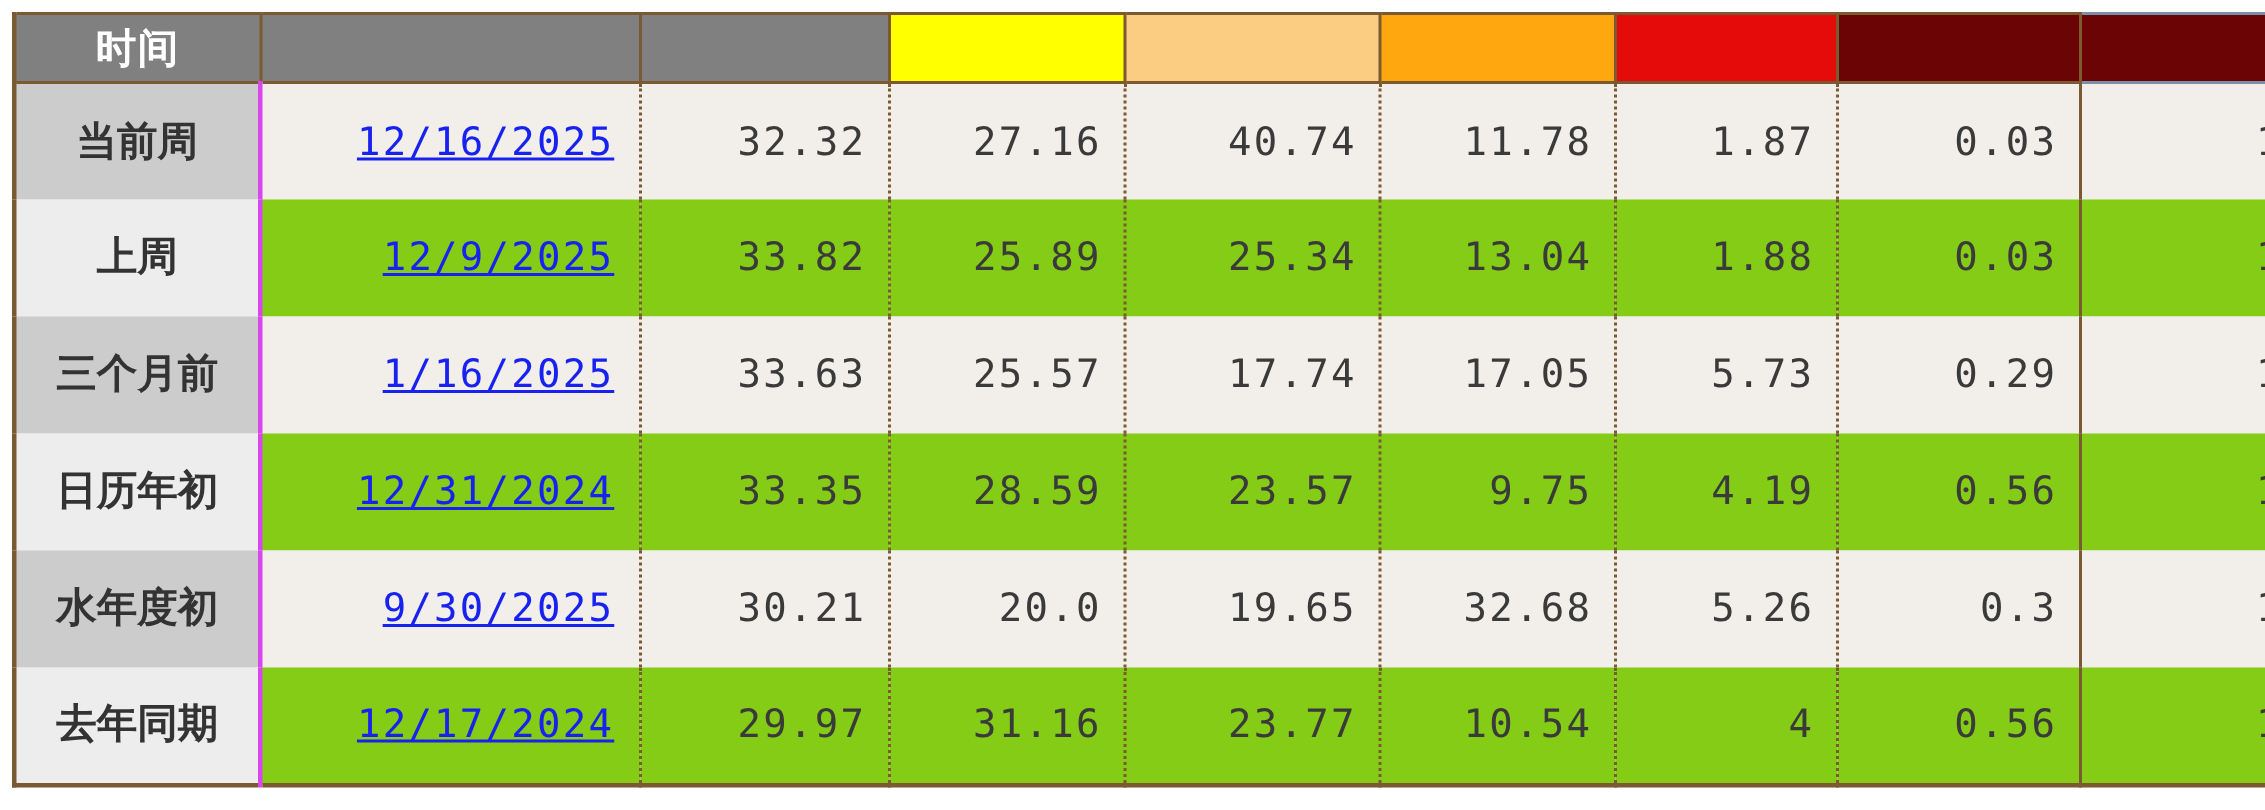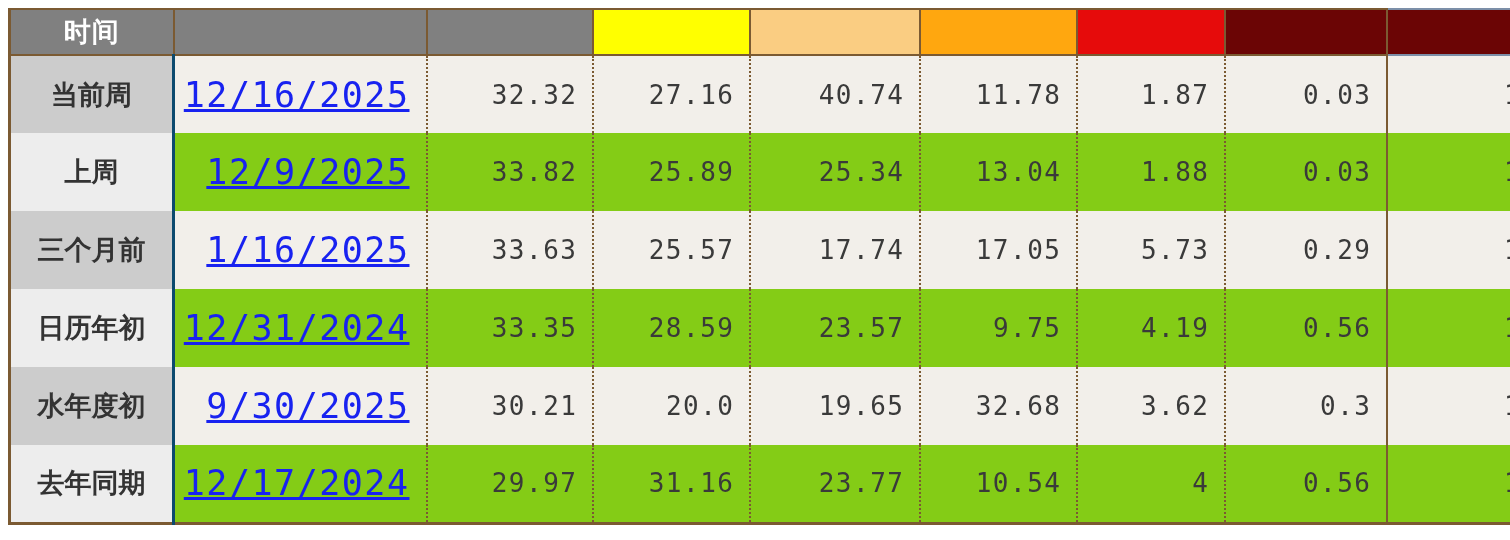--- a/index.html
+++ b/index.html
@@ -78,21 +78,21 @@
   
   td.row-label {
     font-family: "DejaVu Sans", sans-serif;
     font-size: 27px;
     font-weight: bold;
     color: #333333;
     text-align: center;
     padding: 0 4px;
     letter-spacing: 0;
     line-height: 1.02;
-    border-right: 3px solid #0c4a6e;
+    border-right: 3px solid #d946ef;
   }
   tr.odd  td.row-label { background: #CCCCCC; }
   tr.even td.row-label { background: #EDEDED; }
 
   .label-inner {
     display: block;
     max-width: 120px;
     margin: 0 auto;
     word-break: break-all;
   }
@@ -104,21 +104,21 @@
   
   td.sep-dot { border-left: 2px dotted #7B5A32; }
   td.sep-solid { border-left: 2px solid #7B5A32; }
 
   
   td.date-cell { padding-right: 16px; }
   a.date-link {
     color: #1822F0;
     text-decoration: underline;
     font-family: "DejaVu Sans Mono", monospace;
-    font-size: 35px;
+    font-size: 26px;
     letter-spacing: 1.5px;
   }
 </style>
 </head>
 <body>
 
 <div id="table-frame">
   <table class="snotel-table">
     <colgroup>
       <col style="width:164px">
@@ -216,21 +216,21 @@
         <td class="row-label">
           <span class="label-inner">水年度初</span>
         </td>
         <td class="data date-cell">
           <a class="date-link" href="#">9/30/2025</a>
         </td>
         <td class="data sep-dot">30.21</td>
         <td class="data sep-dot">20.0</td>
         <td class="data sep-dot">19.65</td>
         <td class="data sep-dot">32.68</td>
-        <td class="data sep-dot">3.62</td>
+        <td class="data sep-dot">5.26</td>
         <td class="data sep-dot">0.3</td>
         <td class="data sep-solid">142</td>
       </tr>
 
       <tr class="even">
         <td class="row-label">
           <span class="label-inner">去年同期</span>
         </td>
         <td class="data date-cell">
           <a class="date-link" href="#">12/17/2024</a>

